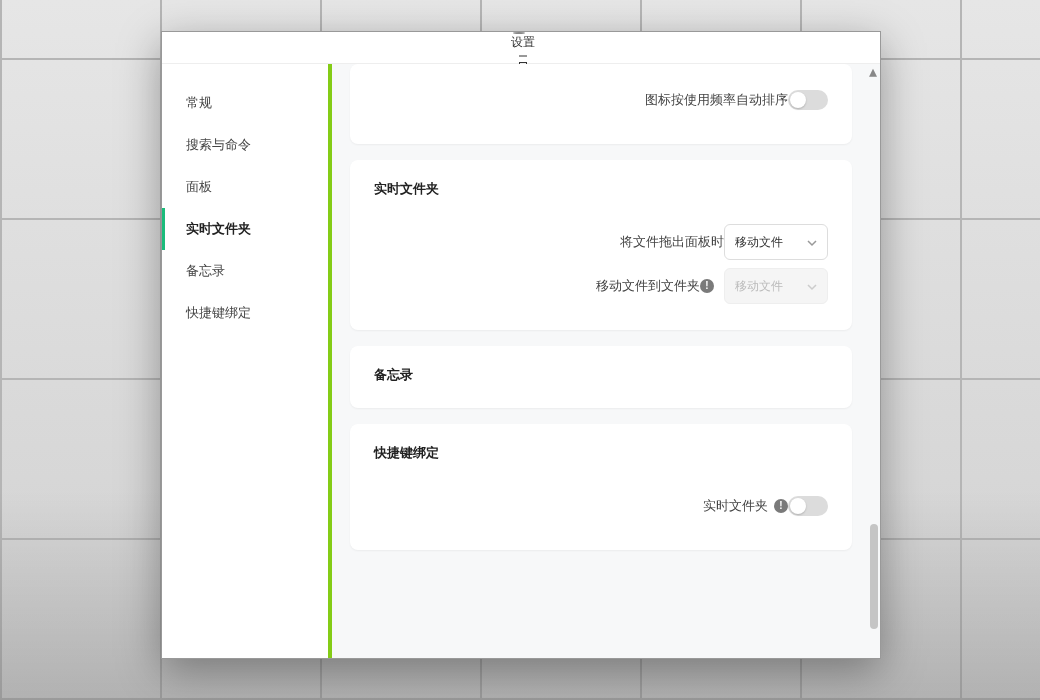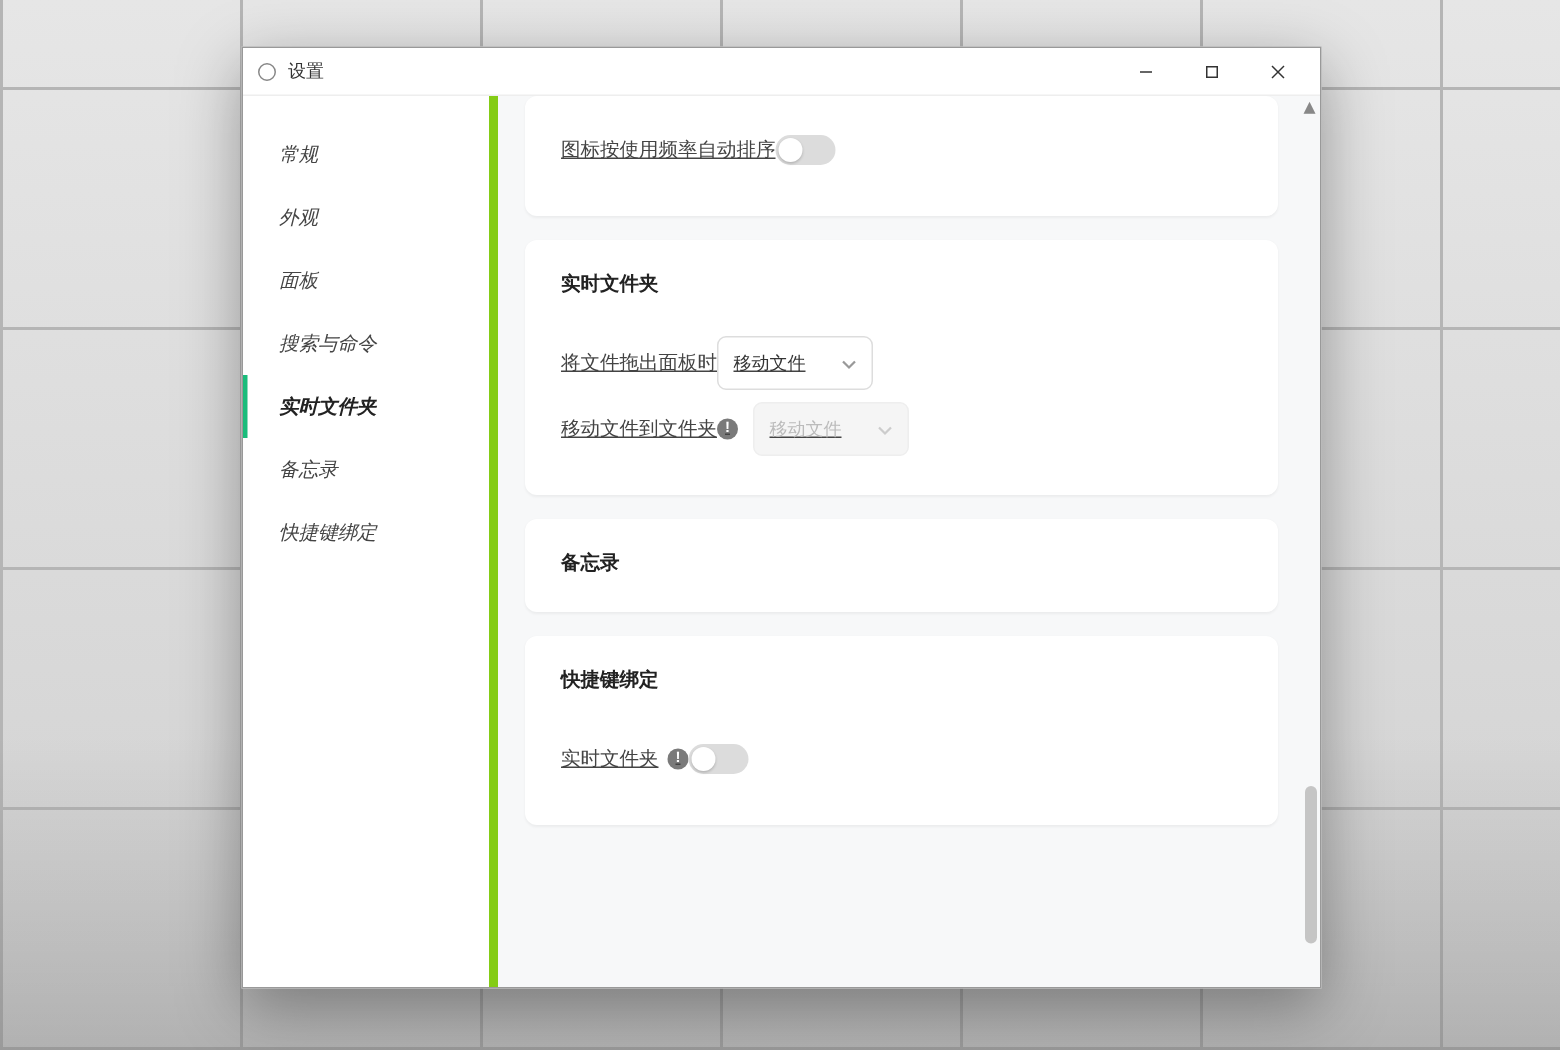--- a/index.html
+++ b/index.html
@@ -21,20 +21,21 @@
     border: 1px solid #999;
     box-shadow: 0 12px 40px rgba(0,0,0,0.35);
     display: flex; flex-direction: column;
   }
 
   .titlebar {
     height: 32px;
     display: flex; align-items: center;
     padding: 0 6px 0 10px;
     border-bottom: 1px solid #eee;
+    flex-direction: column;
   }
   .titlebar .app-icon {
     width: 12px; height: 12px; border-radius: 50%;
     border: 1px solid #888; margin-right: 8px;
   }
   .titlebar .title { font-size: 12px; color: #333; flex: 0 0 auto; }
   .titlebar .spacer { flex: 1; }
   .win-btn {
     width: 44px; height: 30px;
     display: flex; align-items: center; justify-content: center;
@@ -44,22 +45,21 @@
 
   .body {
     flex: 1; display: flex; min-height: 0;
     background: #f7f8f9;
   }
 
   .sidebar {
     width: 170px; flex: 0 0 170px;
     background: #fff;
     padding-top: 18px;
-    border-right: 6px solid #84cc16;
-    font-style: italic;
+    border-right: 4px solid #84cc16;
   }
   .sidebar-item {
     height: 42px; display: flex; align-items: center;
     padding-left: 24px; font-size: 13px; color: #444;
     cursor: pointer;
   }
   .sidebar-item.active {
     font-weight: 700; color: #222;
     border-left: 3px solid #1abc7b; padding-left: 21px;
   }
@@ -91,22 +91,22 @@
     box-shadow: 0 1px 2px rgba(0,0,0,0.05);
     padding: 20px 24px 22px 24px;
     margin-top: 16px;
   }
   .card.first { margin-top: 0; padding-top: 14px; }
   .card h3 {
     font-size: 13px; font-weight: 700; color: #222;
     margin-bottom: 22px;
   }
   .row {
-    display: flex; align-items: center; justify-content: flex-start;
-    min-height: 44px; font-size: 13px; color: #444; text-decoration: underline;
+    display: flex; align-items: center; justify-content: flex-end;
+    min-height: 44px; font-size: 13px; color: #444;
   }
   .row .label { display: flex; align-items: center; gap: 6px; }
   .info-icon {
     width: 14px; height: 14px; border-radius: 50%;
     background: #7a7a7a; color: #fff; font-size: 10px; font-weight: 700;
     display: inline-flex; align-items: center; justify-content: center;
     line-height: 1;
   }
 
   .toggle {
@@ -160,27 +160,24 @@
     </div>
   </div>
 
   <div class="body">
 
     <div class="sidebar">
       <div class="sidebar-item">
           <span>常规</span>
         </div>
       <div class="sidebar-item">
-          <span>外观</span>
+          <span>搜索与命令</span>
         </div>
       <div class="sidebar-item">
           <span>面板</span>
-        </div>
-      <div class="sidebar-item">
-          <span>搜索与命令</span>
         </div>
       <div class="sidebar-item active">
           <span>实时文件夹</span>
         </div>
       <div class="sidebar-item">
           <span>备忘录</span>
         </div>
       <div class="sidebar-item">
           <span>快捷键绑定</span>
         </div>

